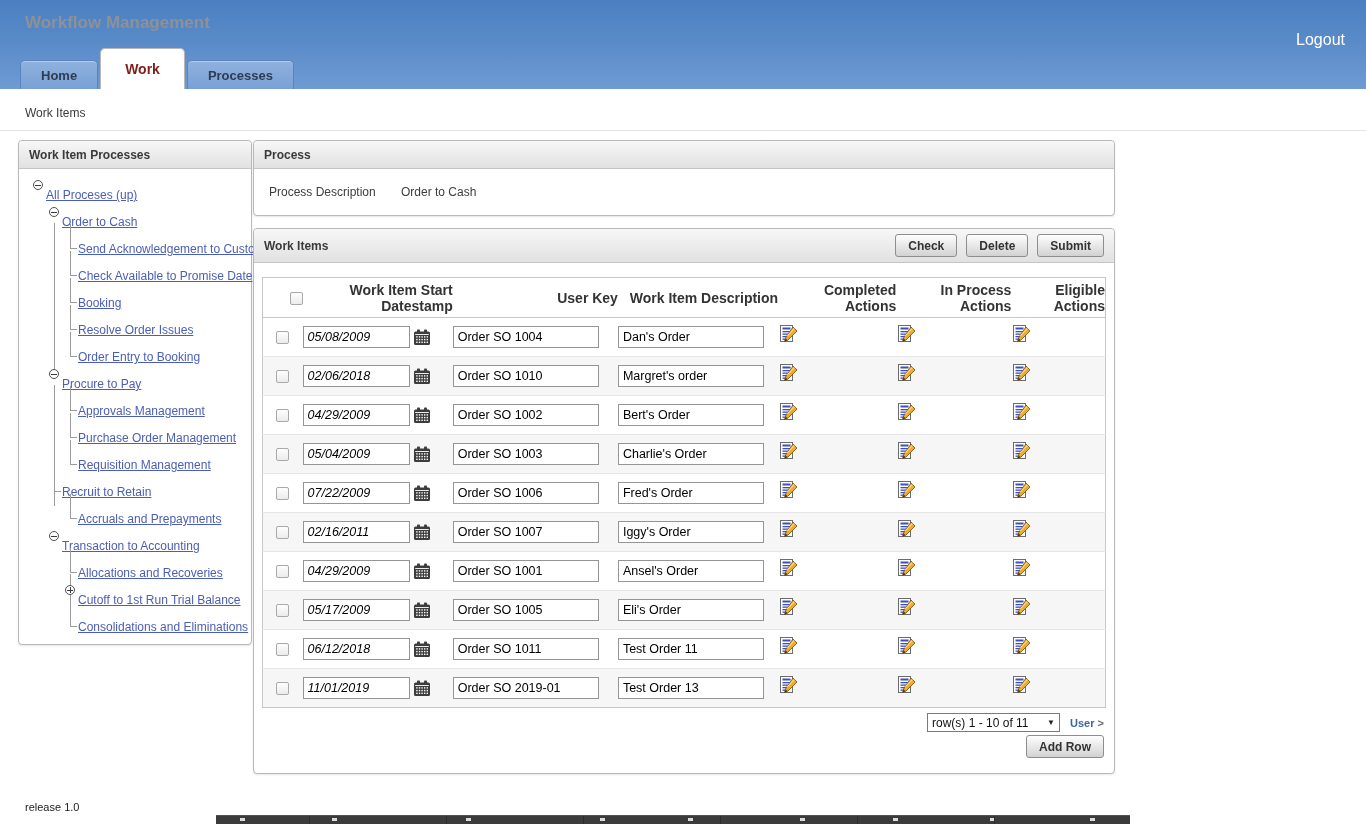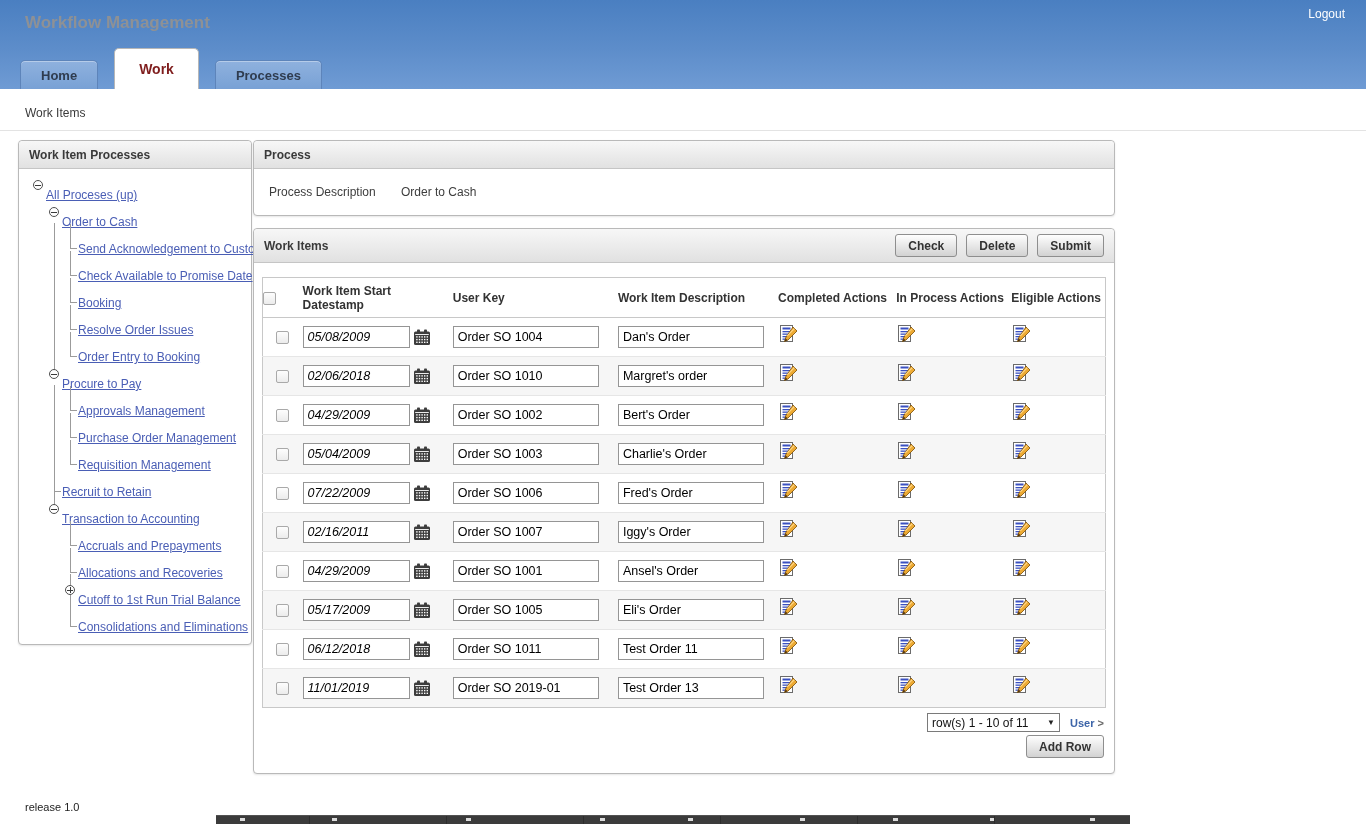--- a/index.html
+++ b/index.html
@@ -7,24 +7,24 @@
   html,body { margin:0; padding:0; }
   body {
     width:1366px; height:824px; position:relative; overflow:hidden;
     background:#ffffff; font-family:"Liberation Sans", sans-serif; color:#333;
   }
 
   
   .app-header { position:absolute; left:0; top:0; width:1366px; height:89px;
     background:linear-gradient(180deg,#4a7fc1 0%, #5d8dca 55%, #6f9bd4 100%); }
   .app-title { position:absolute; left:25px; top:13px; font-size:17px; font-weight:bold; color:#8e9195; }
-  .logout-link { position:absolute; right:21px; top:7px; font-size:12px; color:#ffffff; text-decoration:none; cursor:pointer; }
+  .logout-link { position:absolute; right:21px; top:31px; font-size:16px; color:#ffffff; text-decoration:none; cursor:pointer; }
 
   .tabs { position:absolute; left:20px; bottom:0; display:flex; align-items:flex-end; }
-  .tab { height:29px; margin-right:16px; padding:0 20px; display:flex; align-items:center;
+  .tab { height:29px; margin-right:2px; padding:0 20px; display:flex; align-items:center;
     background:linear-gradient(180deg,#8fb1de,#78a1d5); border:1px solid #5d84ba; border-bottom:none;
     border-radius:5px 5px 0 0; font-size:13px; font-weight:bold; color:#2f3c4f;
     box-shadow:inset 0 1px 0 rgba(255,255,255,.35); cursor:pointer; }
   .tab.active { height:41px; padding:0 24px; background:#ffffff; border:1px solid #b7b7b7; border-bottom:none;
     color:#7f1d1d; font-size:14px; box-shadow:none; }
 
   .breadcrumb { position:absolute; left:25px; top:106px; font-size:12px; color:#3a3a3a; }
   .hairline { position:absolute; left:0; top:130px; width:1366px; height:1px; background:#e3e3e3; }
 
   
@@ -56,21 +56,21 @@
   .guide { position:absolute; top:-13px; height:calc(100% + 13px); width:0; border-left:1px solid #9b9b9b; }
   .node-badge { position:absolute; top:-2px; width:10px; height:10px; border:1px solid #4f4f4f;
     border-radius:50%; background:#fff; z-index:2; cursor:pointer; }
   .node-badge .h { position:absolute; left:1px; right:1px; top:4px; height:1px; background:#3a3a3a; }
   .node-badge .v { position:absolute; top:1px; bottom:1px; left:4px; width:1px; background:#3a3a3a; }
 
   
   .wi-body { padding:14px 9px 0 8px; }
   table.wi { border-collapse:collapse; width:844px; table-layout:fixed;
     border:1px solid #c8c8c8; }
-  table.wi th { height:40px; font-size:12px; font-weight:bold; color:#333; text-align:left;
+  table.wi th { height:40px; font-size:14px; font-weight:bold; color:#333; text-align:right;
     background:#fff; border-bottom:1px solid #c8c8c8; padding:0; }
   table.wi td { height:39px; padding:0; background:#fff; }
   table.wi tr.alt td { background:#f6f6f6; }
   table.wi tbody tr + tr td { border-top:1px solid #e6e6e6; }
   td.c1 { padding-left:4px; } td.c2 { padding-left:10px; } td.c3 { padding-left:5px; }
   td.c4 { padding-left:13px; } td.c5 { padding-left:10px; } td.c6 { padding-left:10px; }
 
   .cbx { display:inline-block; width:13px; height:13px; border:1px solid #a9a9a9; border-radius:2px;
     background:linear-gradient(180deg,#fdfdfd,#ececec); vertical-align:middle; cursor:pointer; }
   .txt { height:22px; border:1px solid #959595; background:#fff; font-family:"Liberation Sans",sans-serif;
@@ -127,24 +127,24 @@
       <div class="tree-row"><div class="guide" style="left: 35px;"></div><div class="elbow" style="left: 51px;"></div><a style="margin-left: 59px;">Booking</a></div>
       <div class="tree-row"><div class="guide" style="left: 35px;"></div><div class="elbow" style="left: 51px;"></div><a style="margin-left: 59px;">Resolve Order Issues</a></div>
       <div class="tree-row"><div class="guide" style="left: 35px;"></div><div class="elbow" style="left: 51px;"></div><a style="margin-left: 59px;">Order Entry to Booking</a></div>
       <div class="tree-row"><span class="node-badge" style="left: 30px;">
           <span class="h"></span>
         </span><a style="margin-left: 43px;">Procure to Pay</a></div>
       <div class="tree-row"><div class="guide" style="left: 35px;"></div><div class="elbow" style="left: 51px;"></div><a style="margin-left: 59px;">Approvals Management</a></div>
       <div class="tree-row"><div class="guide" style="left: 35px;"></div><div class="elbow" style="left: 51px;"></div><a style="margin-left: 59px;">Purchase Order Management</a></div>
       <div class="tree-row"><div class="guide" style="left: 35px;"></div><div class="elbow" style="left: 51px;"></div><a style="margin-left: 59px;">Requisition Management</a></div>
       <div class="tree-row"><div class="guide" style="left: 35px;"></div><div class="elbow" style="left: 35px;"></div><a style="margin-left: 43px;">Recruit to Retain</a></div>
+      <div class="tree-row"><div class="elbow" style="left: 51px;"></div><a style="margin-left: 59px;">Accruals and Prepayments</a></div>
       <div class="tree-row"><span class="node-badge" style="left: 30px;">
           <span class="h"></span>
         </span><a style="margin-left: 43px;">Transaction to Accounting</a></div>
-      <div class="tree-row"><div class="elbow" style="left: 51px;"></div><a style="margin-left: 59px;">Accruals and Prepayments</a></div>
       <div class="tree-row"><div class="elbow" style="left: 51px;"></div><a style="margin-left: 59px;">Allocations and Recoveries</a></div>
       <div class="tree-row"><div class="guide" style="left: 51px;"></div><span class="node-badge plus" style="left: 46px;">
           <span class="h"></span>
           <span class="v"></span>
         </span><a style="margin-left: 59px;">Cutoff to 1st Run Trial Balance</a></div>
       <div class="tree-row"><div class="elbow" style="left: 51px;"></div><a style="margin-left: 59px;">Consolidations and Eliminations</a></div>
     </div>
 </div>
 
 <div class="panel" id="process-panel">

